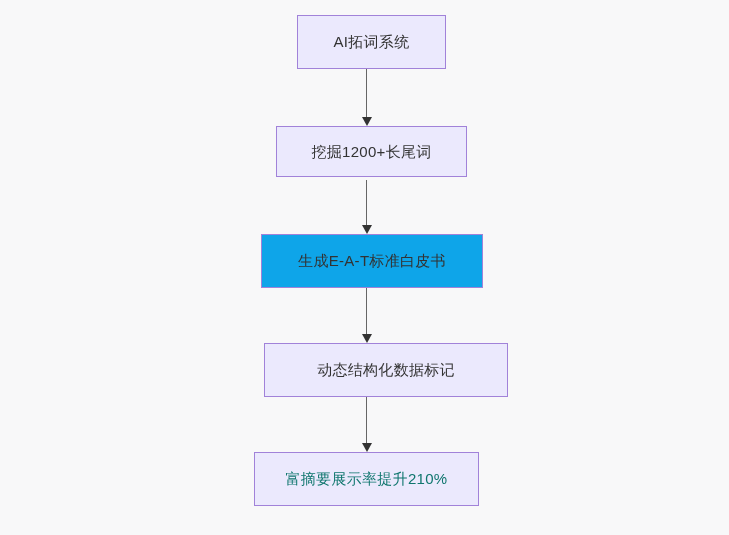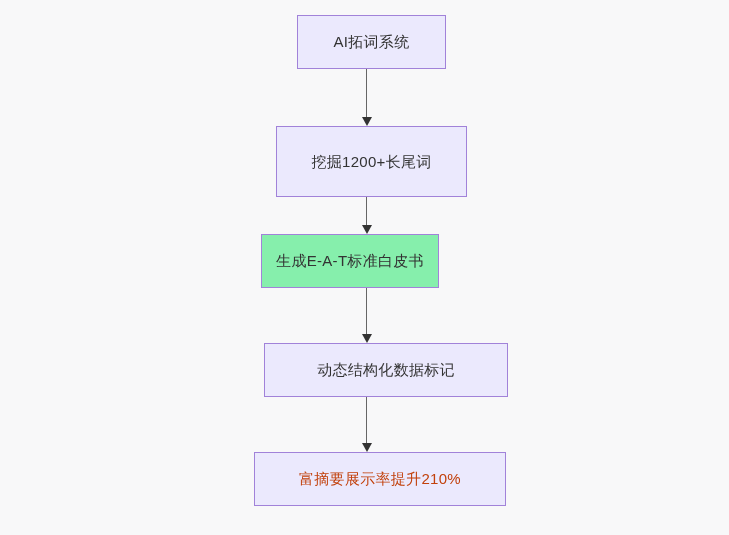--- a/index.html
+++ b/index.html
@@ -71,26 +71,26 @@
     <div class="head" style="border-top-color: rgb(51, 51, 51);"></div>
   </div>
   <div class="edge" style="left: 361px; top: 397px; height: 55px;">
     <div class="line" style="background: rgb(102, 102, 102);"></div>
     <div class="head" style="border-top-color: rgb(51, 51, 51);"></div>
   </div>
 
   <div class="node" style="left: 297px; top: 15px; width: 149px; height: 54px; background: rgb(235, 233, 253); border-color: rgb(161, 130, 217); color: rgb(51, 51, 51);">
     <span>AI拓词系统</span>
   </div>
-  <div class="node" style="left: 276px; top: 126px; width: 191px; height: 71px; background: rgb(235, 233, 253); border-color: rgb(161, 130, 217); color: rgb(51, 51, 51);">
+  <div class="node" style="left: 276px; top: 126px; width: 191px; height: 51px; background: rgb(235, 233, 253); border-color: rgb(161, 130, 217); color: rgb(51, 51, 51);">
     <span>挖掘1200+长尾词</span>
   </div>
-  <div class="node" style="left: 261px; top: 234px; width: 178px; height: 54px; background: #86efac; border-color: rgb(161, 130, 217); color: rgb(51, 51, 51); text-align: right;">
+  <div class="node" style="left: 261px; top: 234px; width: 222px; height: 54px; background: #0ea5e9; border-color: rgb(161, 130, 217); color: rgb(51, 51, 51); text-align: right;">
     <span>生成E-A-T标准白皮书</span>
   </div>
   <div class="node" style="left: 264px; top: 343px; width: 244px; height: 54px; background: rgb(235, 233, 253); border-color: rgb(161, 130, 217); color: rgb(51, 51, 51);">
     <span>动态结构化数据标记</span>
   </div>
-  <div class="node" style="left: 254px; top: 452px; width: 252px; height: 54px; background: rgb(235, 233, 253); border-color: rgb(161, 130, 217); color: #c2410c;">
+  <div class="node" style="left: 254px; top: 452px; width: 225px; height: 54px; background: rgb(235, 233, 253); border-color: rgb(161, 130, 217); color: #0f766e;">
     <span>富摘要展示率提升210%</span>
   </div>
 
 </div>
 
 </body></html>

